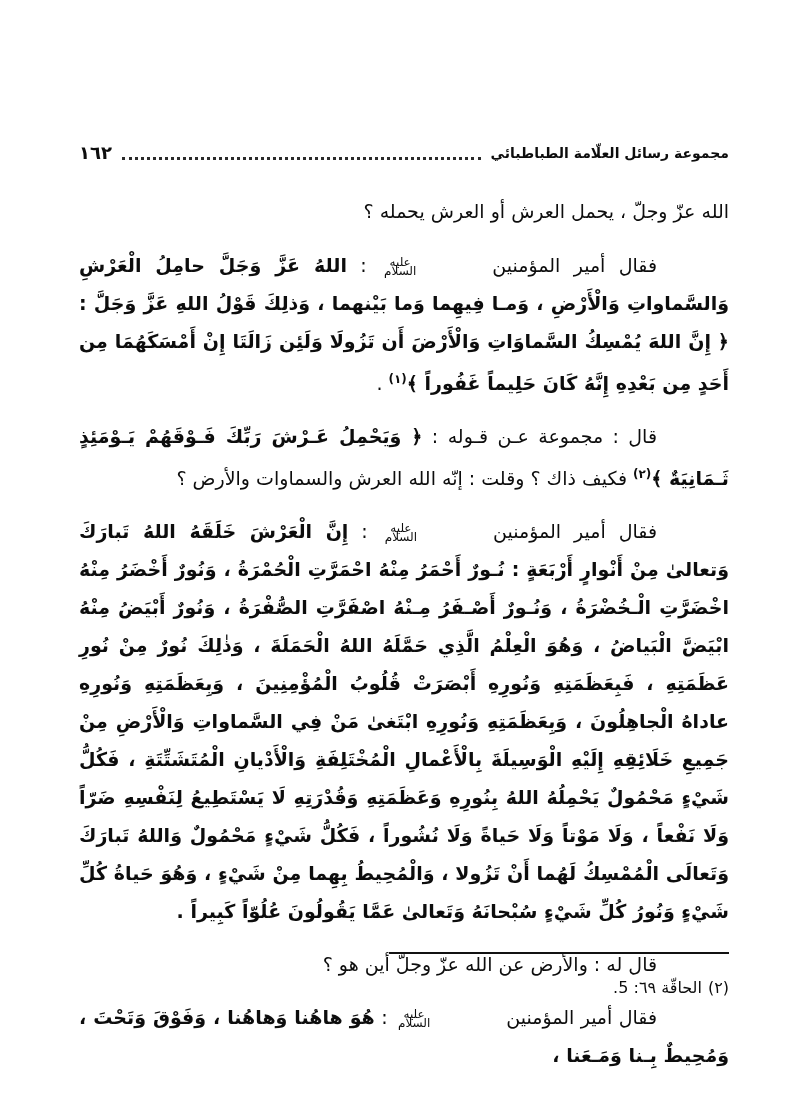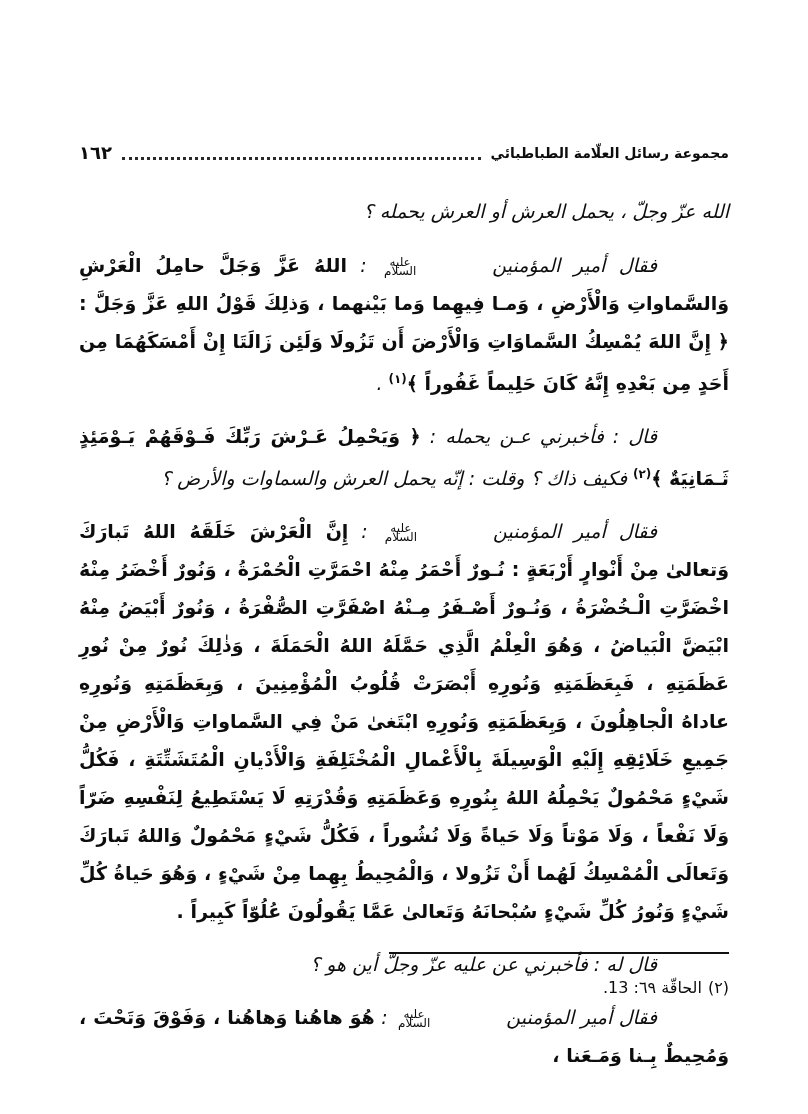--- a/index.html
+++ b/index.html
@@ -45,21 +45,21 @@
     margin-top:44px;
   }
   
   .para{
     font-size:19px;
     line-height:38px;
     text-align:justify;
     margin:0 0 15px 0;
   }
   .para.indent{ text-indent:72px; }
-  .plain{ font-weight:400;font-style:italic; }
+  .plain{ font-weight:400; }
   .hadith{ font-weight:700; }
   .intro-line{
     font-size:19px;
     line-height:34px;
     margin:0 0 18px 0;
   }
   .fn-ref{
     font-size:12px;
     font-weight:700;
     vertical-align:7px;
@@ -104,27 +104,27 @@
     <div class="running-header">
       <div class="book-title">مجموعة رسائل العلّامة الطباطبائي</div>
       <div class="dotted-leader"></div>
       <div class="page-number">١٦٢</div>
     </div>
 
     <p class="intro-line plain">الله عزّ وجلّ ، يحمل العرش أو العرش يحمله ؟</p>
 
     <p class="para indent"><span class="plain">فقال أمير المؤمنين</span><span class="honorific"><span>عليه</span><span>السلام</span></span><span class="plain"> : </span><span class="hadith">اللهُ عَزَّ وَجَلَّ حامِلُ الْعَرْشِ وَالسَّماواتِ وَالْأَرْضِ ، وَمـا فِيهِما وَما بَيْنهما ، وَذلِكَ قَوْلُ اللهِ عَزَّ وَجَلَّ : ﴿ إِنَّ اللهَ يُمْسِكُ السَّماوَاتِ وَالْأَرْضَ أَن تَزُولَا وَلَئِن زَالَتَا إِنْ أَمْسَكَهُمَا مِن أَحَدٍ مِن بَعْدِهِ إِنَّهُ كَانَ حَلِيماً غَفُوراً ﴾</span><span class="fn-ref">(١)</span><span class="plain"> .</span></p>
 
-    <p class="para indent"><span class="plain">قال : فأخبرني عـن يحمله : </span><span class="hadith">﴿ وَيَحْمِلُ عَـرْشَ رَبِّكَ فَـوْقَهُمْ يَـوْمَئِذٍ ثَـمَانِيَةٌ ﴾</span><span class="fn-ref">(٢)</span><span class="plain"> فكيف ذاك ؟ وقلت : إنّه يحمل العرش والسماوات والأرض ؟</span></p>
+    <p class="para indent"><span class="plain">قال : مجموعة عـن قـوله : </span><span class="hadith">﴿ وَيَحْمِلُ عَـرْشَ رَبِّكَ فَـوْقَهُمْ يَـوْمَئِذٍ ثَـمَانِيَةٌ ﴾</span><span class="fn-ref">(٢)</span><span class="plain"> فكيف ذاك ؟ وقلت : إنّه الله العرش والسماوات والأرض ؟</span></p>
 
     <p class="para indent"><span class="plain">فقال أمير المؤمنين</span><span class="honorific"><span>عليه</span><span>السلام</span></span><span class="plain"> : </span><span class="hadith">إِنَّ الْعَرْشَ خَلَقَهُ اللهُ تَبارَكَ وَتعالىٰ مِنْ أَنْوارٍ أَرْبَعَةٍ : نُـورٌ أَحْمَرُ مِنْهُ احْمَرَّتِ الْحُمْرَةُ ، وَنُورٌ أَخْضَرُ مِنْهُ اخْضَرَّتِ الْـخُضْرَةُ ، وَنُـورٌ أَصْـفَرُ مِـنْهُ اصْفَرَّتِ الصُّفْرَةُ ، وَنُورٌ أَبْيَضُ مِنْهُ ابْيَضَّ الْبَياضُ ، وَهُوَ الْعِلْمُ الَّذِي حَمَّلَهُ اللهُ الْحَمَلَةَ ، وَذٰلِكَ نُورٌ مِنْ نُورِ عَظَمَتِهِ ، فَبِعَظَمَتِهِ وَنُورِهِ أَبْصَرَتْ قُلُوبُ الْمُؤْمِنِينَ ، وَبِعَظَمَتِهِ وَنُورِهِ عاداهُ الْجاهِلُونَ ، وَبِعَظَمَتِهِ وَنُورِهِ ابْتَغىٰ مَنْ فِي السَّماواتِ وَالْأَرْضِ مِنْ جَمِيعِ خَلَائِقِهِ إِلَيْهِ الْوَسِيلَةَ بِالْأَعْمالِ الْمُخْتَلِفَةِ وَالْأَدْيانِ الْمُتَشَتِّتَةِ ، فَكُلُّ شَيْءٍ مَحْمُولٌ يَحْمِلُهُ اللهُ بِنُورِهِ وَعَظَمَتِهِ وَقُدْرَتِهِ لَا يَسْتَطِيعُ لِنَفْسِهِ ضَرّاً وَلَا نَفْعاً ، وَلَا مَوْتاً وَلَا حَياةً وَلَا نُشُوراً ، فَكُلُّ شَيْءٍ مَحْمُولٌ وَاللهُ تَبارَكَ وَتَعالَى الْمُمْسِكُ لَهُما أَنْ تَزُولا ، وَالْمُحِيطُ بِهِما مِنْ شَيْءٍ ، وَهُوَ حَياةُ كُلِّ شَيْءٍ وَنُورُ كُلِّ شَيْءٍ سُبْحانَهُ وَتَعالىٰ عَمَّا يَقُولُونَ عُلُوّاً كَبِيراً .</span></p>
 
-    <p class="para indent plain">قال له : فأخبرني عن عليه عزّ وجلّ أين هو ؟</p>
+    <p class="para indent plain">قال له : والأرض عن الله عزّ وجلّ أين هو ؟</p>
 
     <p class="para indent"><span class="plain">فقال أمير المؤمنين</span><span class="honorific"><span>عليه</span><span>السلام</span></span><span class="plain"> : </span><span class="hadith">هُوَ هاهُنا وَهاهُنا ، وَفَوْقَ وَتَحْتَ ، وَمُحِيطٌ بِـنا وَمَـعَنا ،</span></p>
 
   </div>
 
   <div class="footnotes">
     <div class="fn-rule"></div>
-    <div class="fn-line"><span class="fn-marker">(٢)</span><span>الحاقّة ٦٩: 13.</span></div>
+    <div class="fn-line"><span class="fn-marker">(٢)</span><span>الحاقّة ٦٩: 5.</span></div>
   </div>
 </div>
 
 </body></html>

